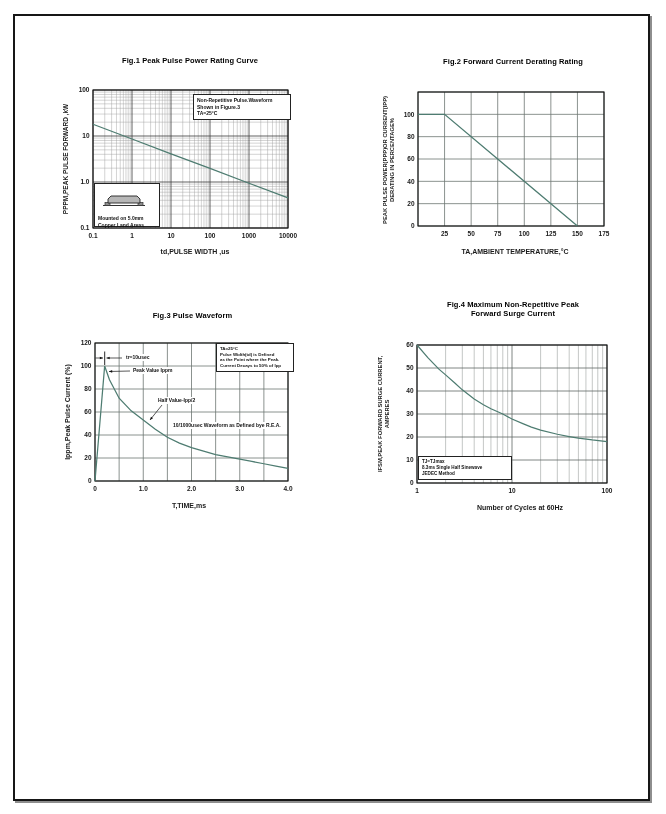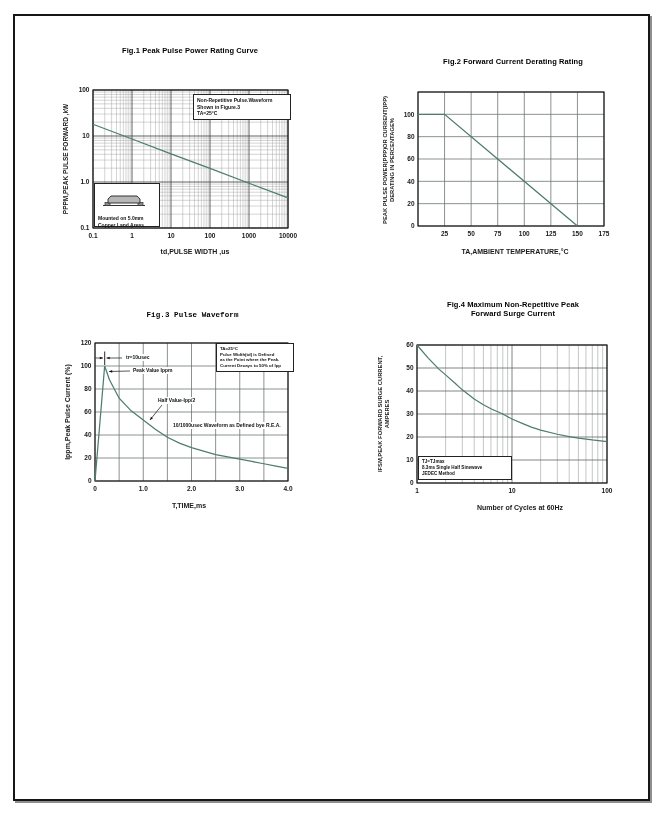--- a/index.html
+++ b/index.html
@@ -22,23 +22,23 @@
   .ylabel{
     position:absolute;font-weight:bold;text-align:center;color:#1a1a1a;
     white-space:pre-line;line-height:1.2;width:max-content;
     transform:translate(-50%,-50%) rotate(-90deg);
   }
   #fig1-ylabel{left:66px;top:159px;font-size:6.5px;}
   #fig2-ylabel{left:389px;top:160px;font-size:5.8px;}
   #fig3-ylabel{left:68px;top:412px;font-size:7px;}
   #fig4-ylabel{left:384px;top:414px;font-size:5.8px;}
 
-  #fig1-title{left:75px;top:46px;width:230px;}
+  #fig1-title{left:75px;top:56px;width:230px;}
   #fig2-title{left:398px;top:57px;width:230px;}
-  #fig3-title{left:85px;top:311px;width:215px;font-family:Liberation Mono, monospace;}
+  #fig3-title{left:85px;top:311px;width:215px;}
   #fig4-title{left:402px;top:300px;width:222px;}
 
   #fig1-xlabel{left:110px;top:248px;width:170px;}
   #fig2-xlabel{left:425px;top:248px;width:180px;}
   #fig3-xlabel{left:139px;top:502px;width:100px;}
   #fig4-xlabel{left:430px;top:504px;width:180px;}
 
   svg.chart{position:absolute;overflow:visible;}
   #fig1-svg{left:68px;top:82px;width:236px;height:168px;}
   #fig2-svg{left:398px;top:84px;width:230px;height:160px;}

